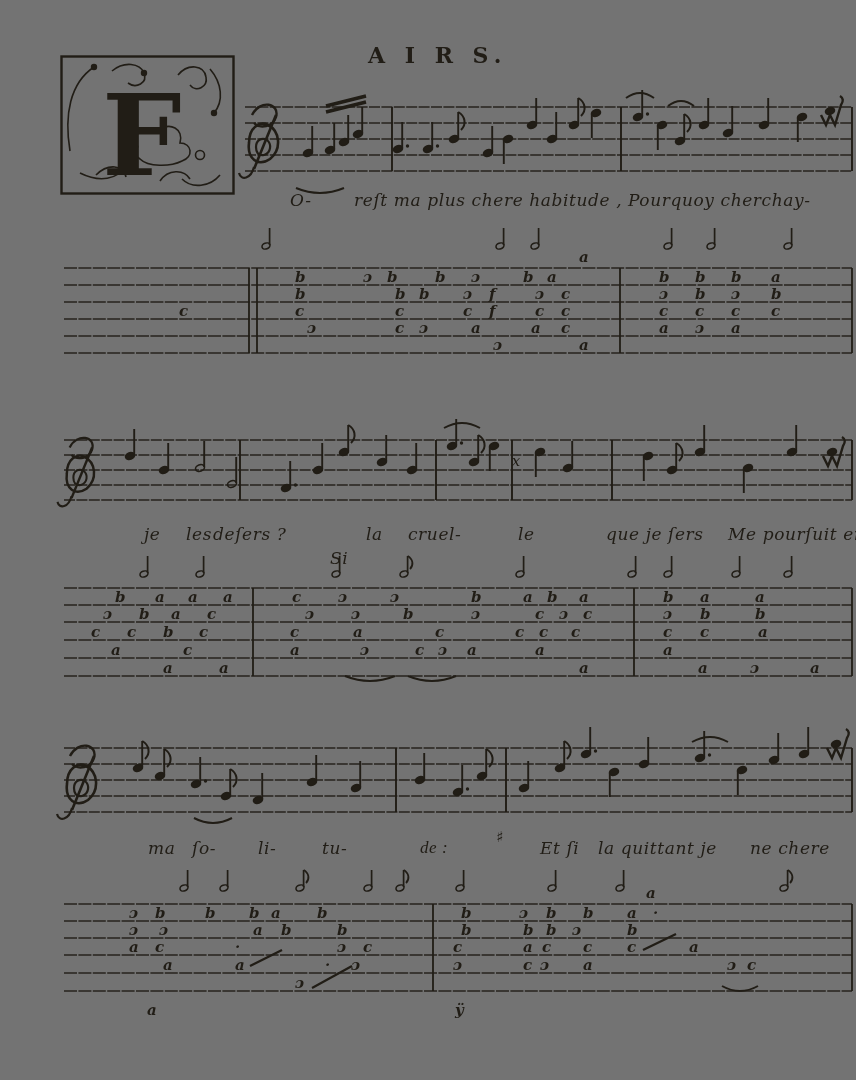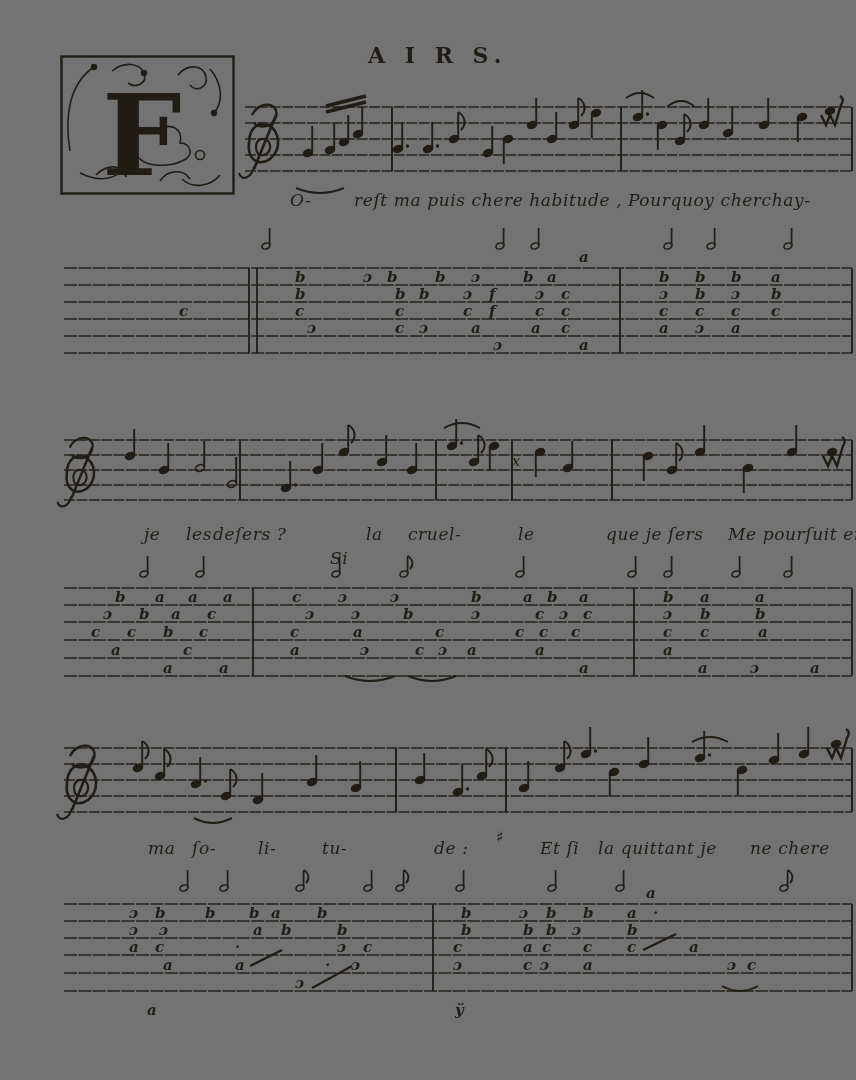--- a/index.html
+++ b/index.html
@@ -324,21 +324,21 @@
         <line x1="852" y1="904" x2="852" y2="991" stroke="#211d16" stroke-width="1.8"></line>
         <path d="M722,986 Q740,996 758,986" stroke="#211d16" stroke-width="2" fill="none"></path>
         <line x1="250" y1="966" x2="282" y2="950" stroke="#211d16" stroke-width="2.2"></line>
         <line x1="312" y1="988" x2="352" y2="966" stroke="#211d16" stroke-width="2.2"></line>
         <line x1="643" y1="950" x2="676" y2="934" stroke="#211d16" stroke-width="2.2"></line>
       </g>
   </svg>
 
   <div id="overlay">
       <span class="ly" style="left: 290px; top: 190px;">O-</span>
-      <span class="ly" style="left: 354px; top: 190px;">reſt ma puis chere habitude ,</span>
+      <span class="ly" style="left: 354px; top: 190px;">reſt ma plus chere habitude ,</span>
       <span class="ly" style="left: 628px; top: 190px;">Pourquoy cherchay-</span>
       <span class="tl" style="left: 579px; top: 249px;">a</span>
       <span class="tl" style="left: 295px; top: 269px;">b</span>
       <span class="tl" style="left: 363px; top: 269px;">ɔ</span>
       <span class="tl" style="left: 387px; top: 269px;">b</span>
       <span class="tl" style="left: 435px; top: 269px;">b</span>
       <span class="tl" style="left: 471px; top: 269px;">ɔ</span>
       <span class="tl" style="left: 523px; top: 269px;">b</span>
       <span class="tl" style="left: 547px; top: 269px;">a</span>
       <span class="tl" style="left: 659px; top: 269px;">b</span>
@@ -441,21 +441,21 @@
       <span class="tl" style="left: 163px; top: 660px;">a</span>
       <span class="tl" style="left: 219px; top: 660px;">a</span>
       <span class="tl" style="left: 579px; top: 660px;">a</span>
       <span class="tl" style="left: 698px; top: 660px;">a</span>
       <span class="tl" style="left: 750px; top: 660px;">ɔ</span>
       <span class="tl" style="left: 810px; top: 660px;">a</span>
       <span class="ly" style="left: 148px; top: 838px;">ma</span>
       <span class="ly" style="left: 192px; top: 838px;">ſo-</span>
       <span class="ly" style="left: 258px; top: 838px;">li-</span>
       <span class="ly" style="left: 322px; top: 838px;">tu-</span>
-      <span class="ly" style="left: 434px; top: 838px;">de :</span>
+      <span class="ly" style="left: 420px; top: 838px; font-family: Liberation Serif, serif;">de :</span>
       <span class="ly" style="left: 540px; top: 838px;">Et ſi</span>
       <span class="ly" style="left: 598px; top: 838px;">la quittant je</span>
       <span class="ly" style="left: 750px; top: 838px;">ne chere</span>
       <span class="tl" style="left: 646px; top: 885px;">a</span>
       <span class="tl" style="left: 129px; top: 905px;">ɔ</span>
       <span class="tl" style="left: 155px; top: 905px;">b</span>
       <span class="tl" style="left: 205px; top: 905px;">b</span>
       <span class="tl" style="left: 249px; top: 905px;">b</span>
       <span class="tl" style="left: 271px; top: 905px;">a</span>
       <span class="tl" style="left: 317px; top: 905px;">b</span>

